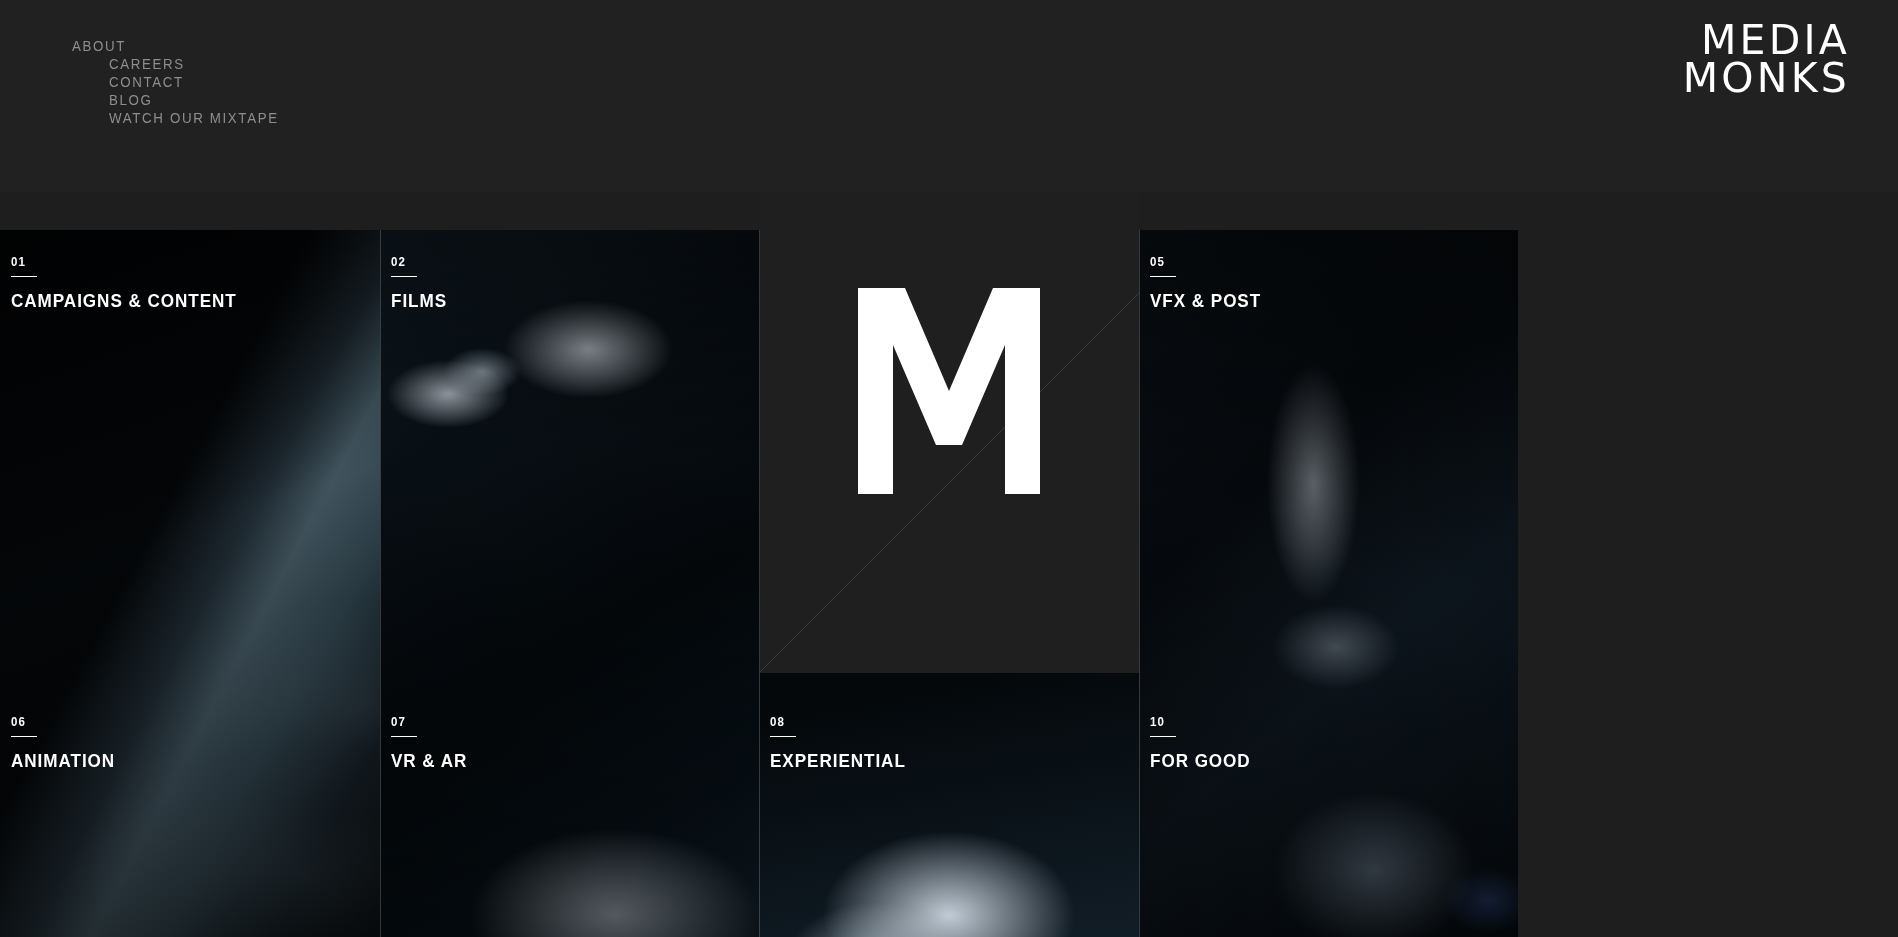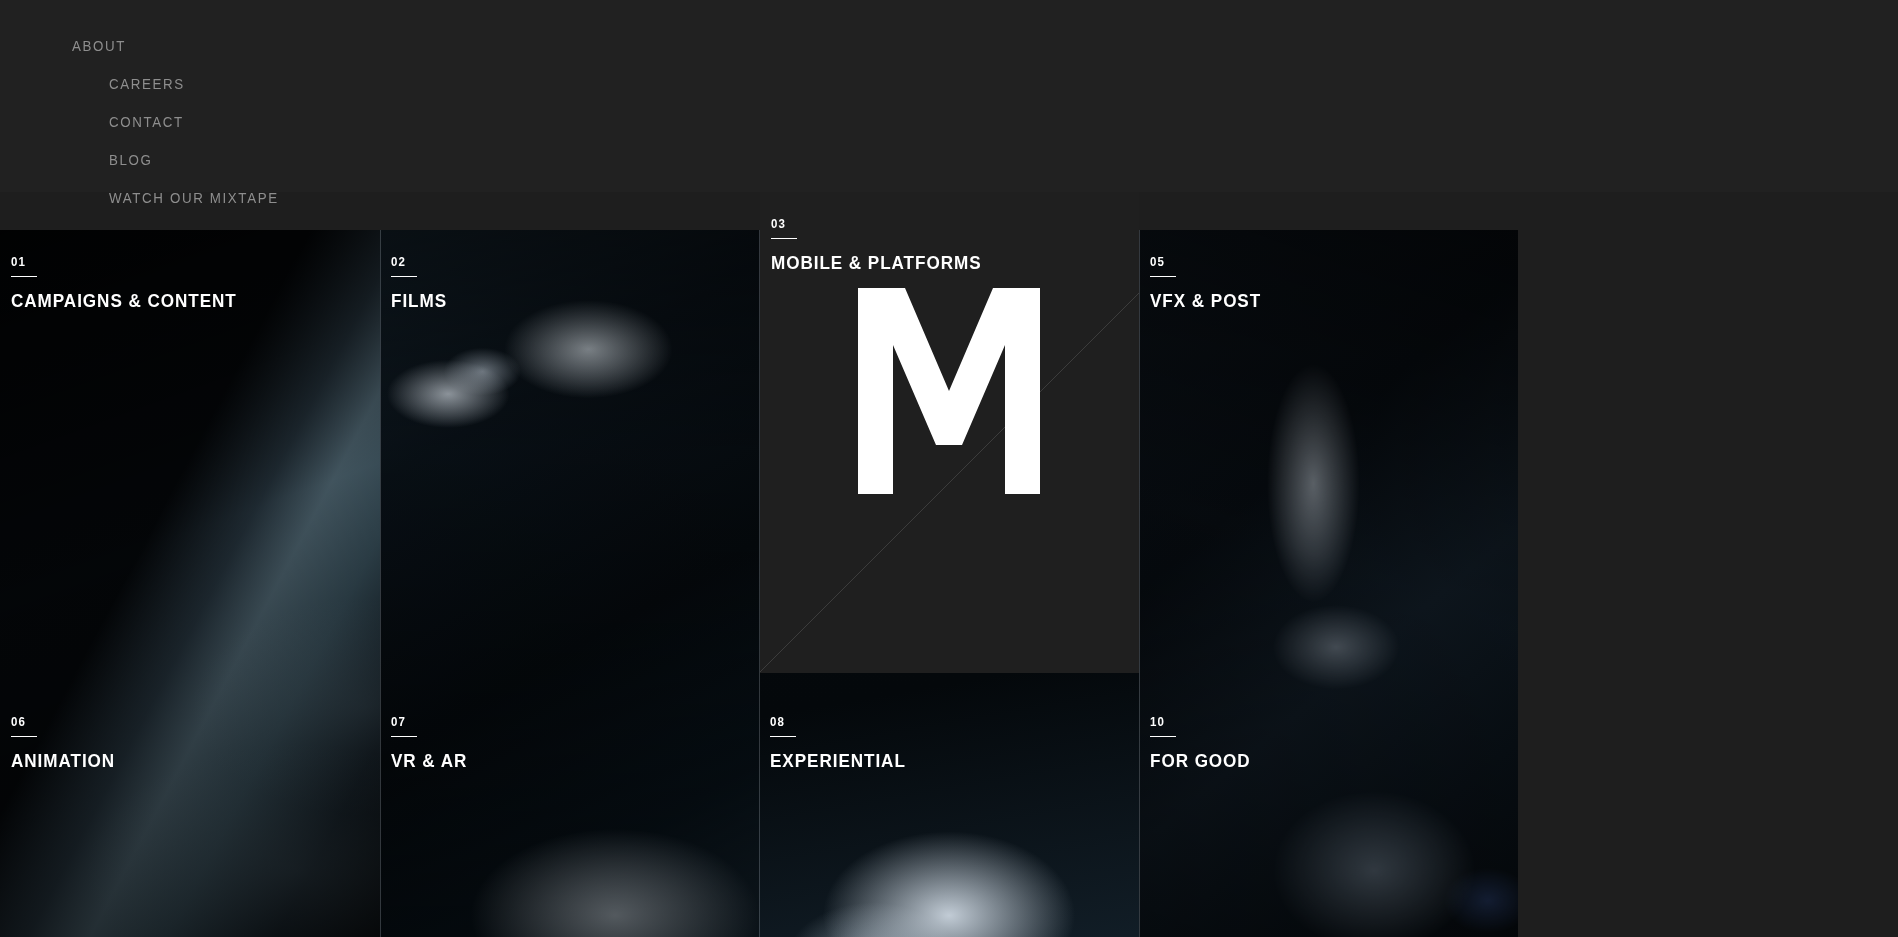--- a/index.html
+++ b/index.html
@@ -47,21 +47,21 @@
     font-weight:400;
     font-family:"Liberation Sans Narrow","Liberation Sans",sans-serif;
     transform:scaleX(0.86);
     transform-origin:left center;
     white-space:nowrap;
     text-decoration:none;
     cursor:pointer;
     display:block;
   }
   .nav-slot { display:block; }
-  .nav-slot + .nav-slot { margin-left:37px;margin-top:20px; }
+  .nav-slot + .nav-slot { margin-left:37px; }
 
   .logo {
     position:absolute;
     top:22px;
     right:48px;
     text-align:right;
     line-height:0.92;
     cursor:pointer;
   }
   .logo-line {
@@ -276,20 +276,24 @@
         <a class="nav-item">CONTACT</a>
       </span>
       <span class="nav-slot">
         <a class="nav-item">BLOG</a>
       </span>
       <span class="nav-slot">
         <a class="nav-item">WATCH OUR MIXTAPE</a>
       </span>
     </nav>
 
+    <div class="logo">
+      <span class="logo-line">MEDIA</span>
+      <span class="logo-line">MONKS</span>
+    </div>
 
   </header>
 
   <div class="grid">
 
     <div class="col">
       <div class="col-bg bg1"></div>
 
       <div class="tile top">
         <span class="tile-num">01</span>
@@ -354,21 +358,16 @@
     <svg class="diag" viewBox="0 0 760 760" aria-hidden="true">
       <line x1="760" y1="0" x2="0" y2="760"></line>
     </svg>
 
     <div class="center-letter">
       <svg width="182" height="206" viewBox="0 0 182 206" aria-hidden="true">
         <path d="M0 0 H47 L91 103 L135 0 H182 V206 H147 V57 L104 157 H78 L35 57 V206 H0 Z" fill="#ffffff"></path>
       </svg>
     </div>
 
-    <div class="center-caption">
-      <span class="tile-num">03</span>
-      <span class="tile-rule"></span>
-      <span class="tile-title">MOBILE &amp; PLATFORMS</span>
-    </div>
 
   </div>
 
 </div>
 
 </body></html>

